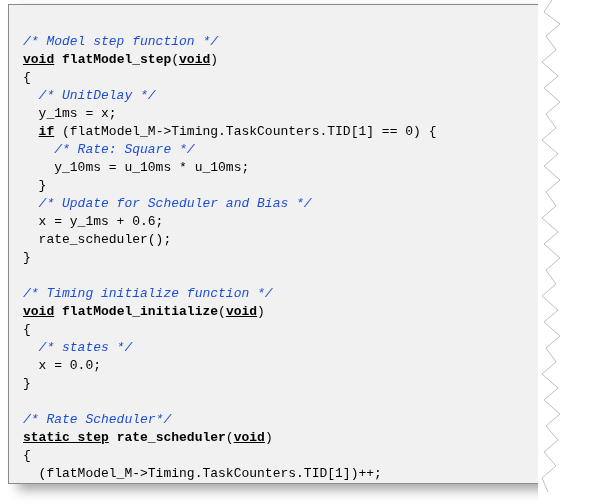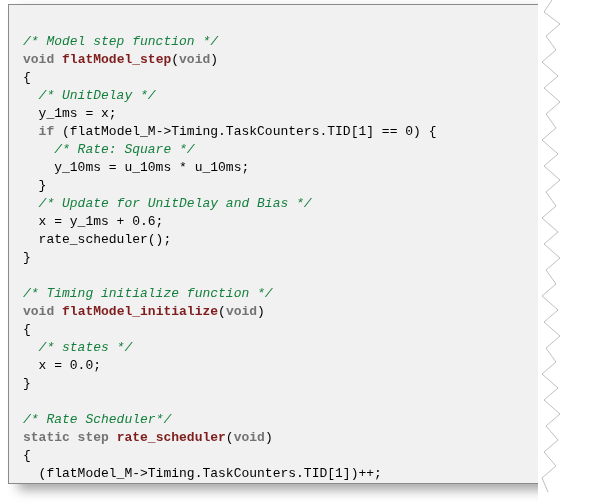--- a/index.html
+++ b/index.html
@@ -33,23 +33,23 @@
     border: 1px solid #8a8a8a;
     box-sizing: border-box;
     padding: 10px 14px 10px 14px;
     font-family: "Courier New", Courier, monospace;
     font-size: 13px;
     line-height: 18px;
     color: #000;
     white-space: pre;
     overflow: hidden;
   }
-  .cm { color: #15803d; font-style: italic; }  
-  .kw { color: #737373; font-weight: bold; }   
-  .fn { font-weight: bold; color: #7f1d1d; }      
+  .cm { color: #1d4ed8; font-style: italic; }  
+  .kw { color: #000000; font-weight: bold; text-decoration: underline; }   
+  .fn { font-weight: bold; color: #000000; }      
   .tx { color: #000; }
   
   .torn {
     position: absolute;
     top: 0;
     right: 0;
     width: 60px;
     height: 504px;
     background: #ffffff;
     pointer-events: none;
@@ -62,21 +62,21 @@
   <div class="panel">
 <span class="cm">/* Model step function */</span>
 <span class="kw">void</span> <span class="fn">flatModel_step</span><span class="tx">(</span><span class="kw">void</span><span class="tx">)</span>
 <span class="tx">{</span>
 <span class="cm">  /* UnitDelay */</span>
 <span class="tx">  y_1ms = x;</span>
 <span class="tx">  </span><span class="kw">if</span><span class="tx"> (flatModel_M-&gt;Timing.TaskCounters.TID[1] == 0) {</span>
 <span class="cm">    /* Rate: Square */</span>
 <span class="tx">    y_10ms = u_10ms * u_10ms;</span>
 <span class="tx">  }</span>
-<span class="cm">  /* Update for UnitDelay and Bias */</span>
+<span class="cm">  /* Update for Scheduler and Bias */</span>
 <span class="tx">  x = y_1ms + 0.6;</span>
 <span class="tx">  rate_scheduler();</span>
 <span class="tx">}</span>
 <span class="tx"> </span>
 <span class="cm">/* Timing initialize function */</span>
 <span class="kw">void</span> <span class="fn">flatModel_initialize</span><span class="tx">(</span><span class="kw">void</span><span class="tx">)</span>
 <span class="tx">{</span>
 <span class="cm">  /* states */</span>
 <span class="tx">  x = 0.0;</span>
 <span class="tx">}</span>

